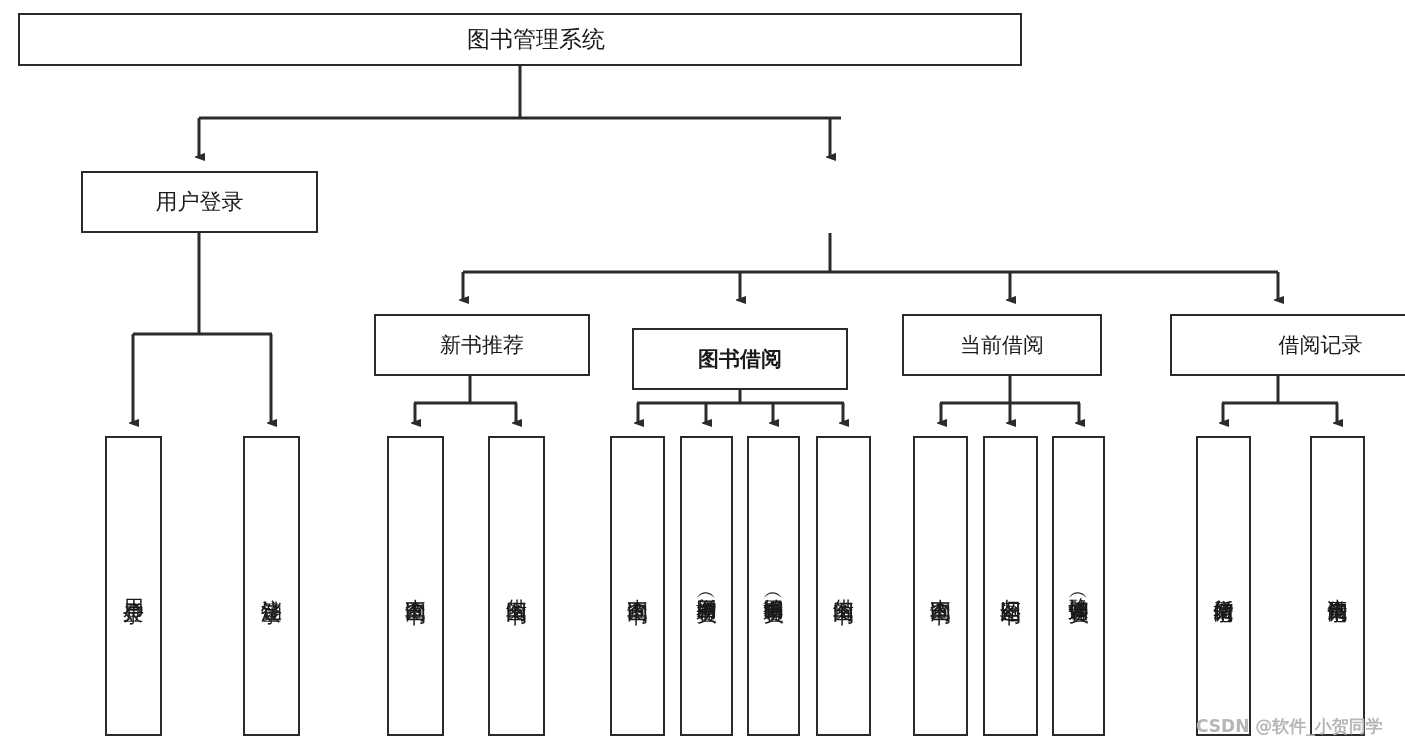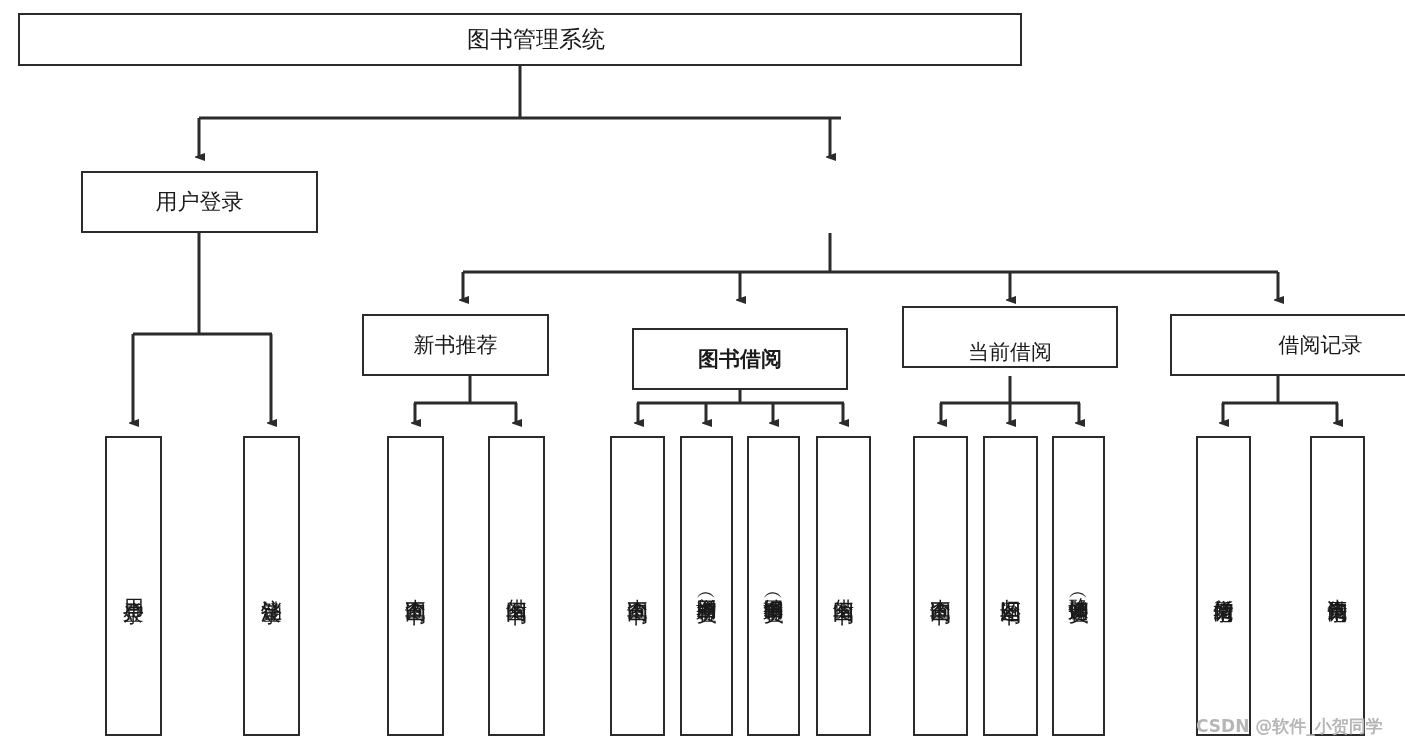--- a/index.html
+++ b/index.html
@@ -130,27 +130,27 @@
   </svg>
 
   <div class="node root" style="left:18px; top:13px; width:1004px; height:53px;">
     <span class="label">图书管理系统</span>
   </div>
 
   <div class="node level2" style="left:81px; top:171px; width:237px; height:62px;">
     <span class="label">用户登录</span>
   </div>
 
-  <div class="node level3" style="left:362px; top:314px; width:187px; height:62px;">
+  <div class="node level3" style="left:374px; top:314px; width:216px; height:62px;">
     <span class="label">新书推荐</span>
   </div>
   <div class="node level3" style="left:632px; top:328px; width:216px; height:62px;font-weight:bold;">
     <span class="label">图书借阅</span>
   </div>
-  <div class="node level3" style="left:902px; top:306px; width:216px; height:62px;align-items:flex-end;">
+  <div class="node level3" style="left:902px; top:314px; width:200px; height:62px;">
     <span class="label">当前借阅</span>
   </div>
   <div class="node level3" style="left:1170px; top:314px; width:256px; height:62px;padding-left:45px;">
     <span class="label">借阅记录</span>
   </div>
 
   <div class="node leaf" style="left:105px; top:436px; width:57px; height:300px;">
     <span class="label">用户登录</span>
   </div>
   <div class="node leaf" style="left:243px; top:436px; width:57px; height:300px;">

